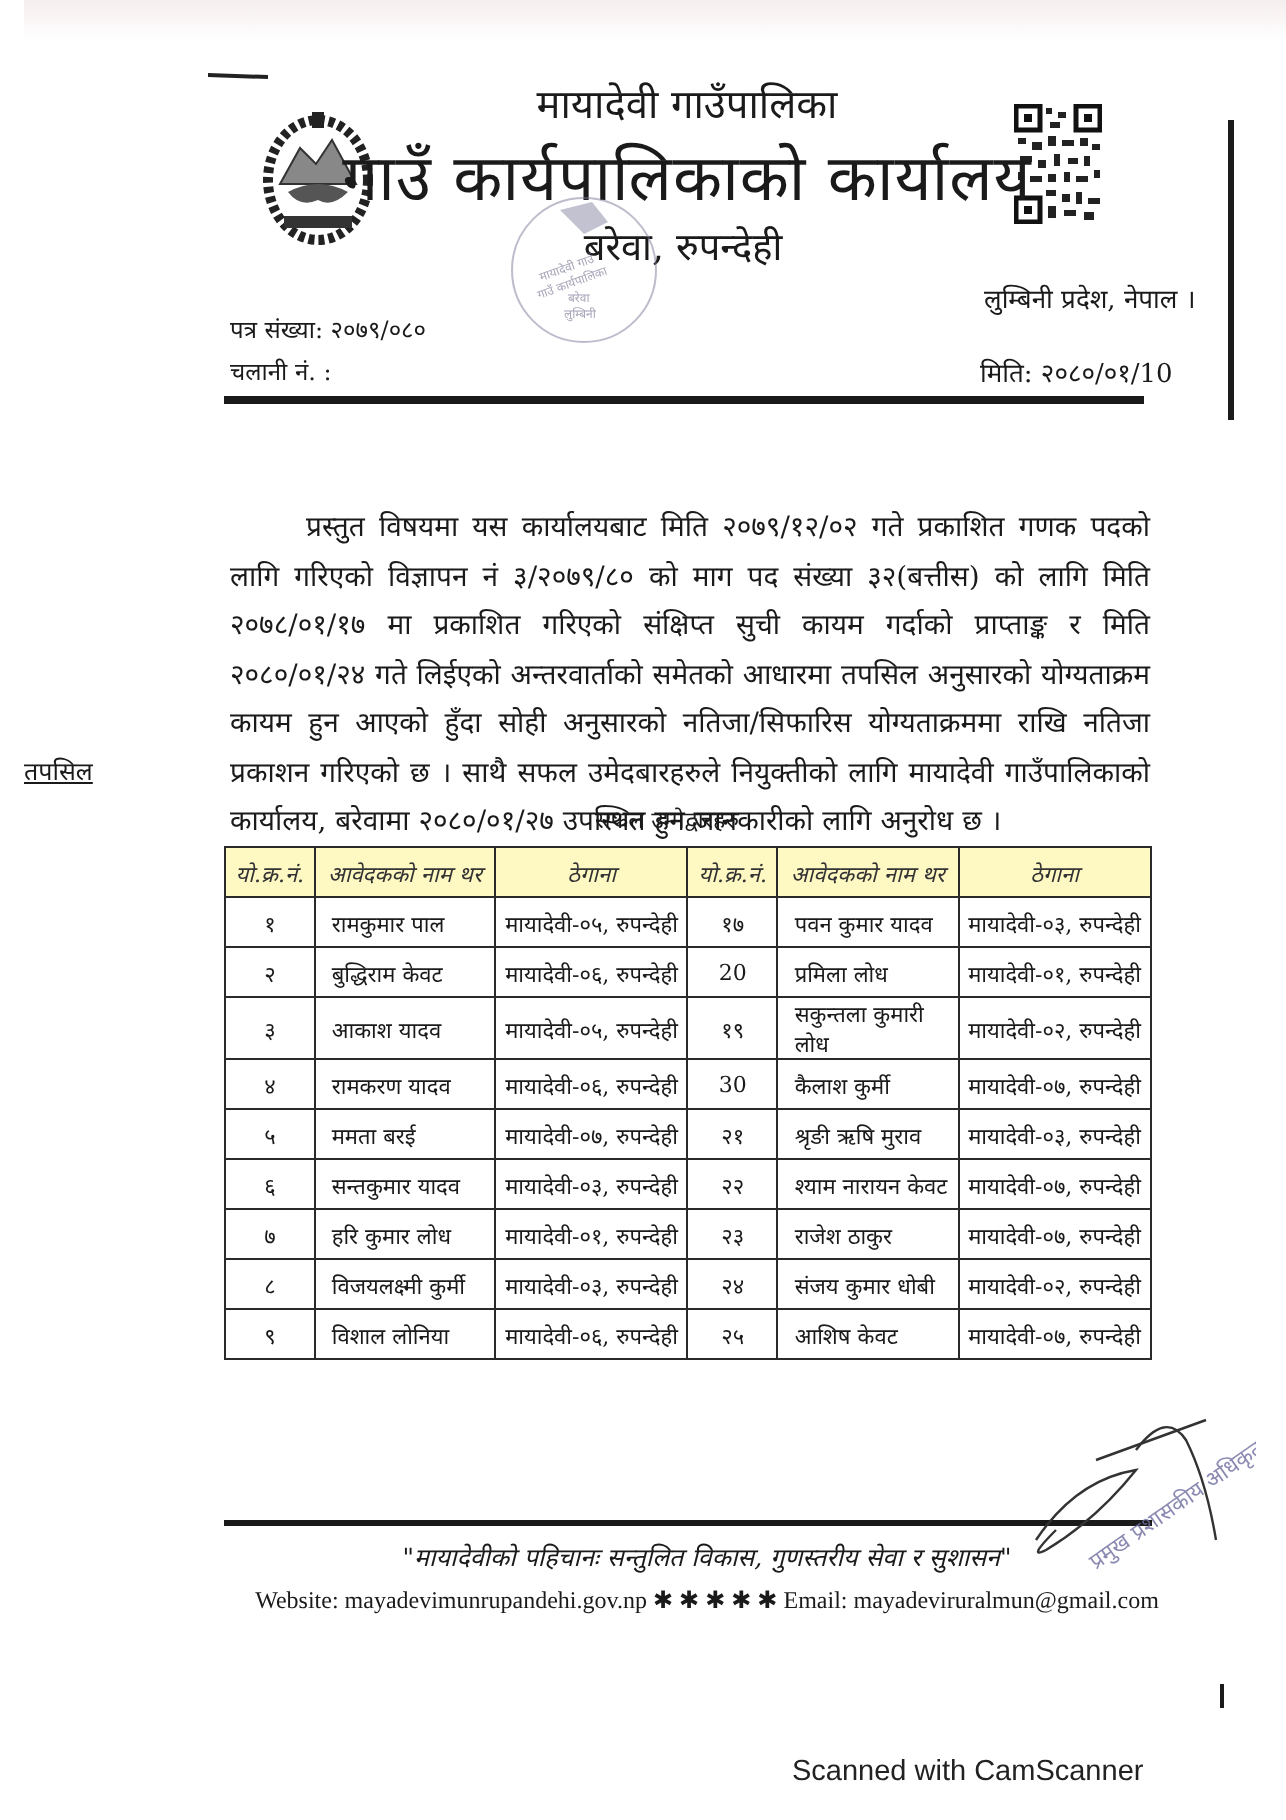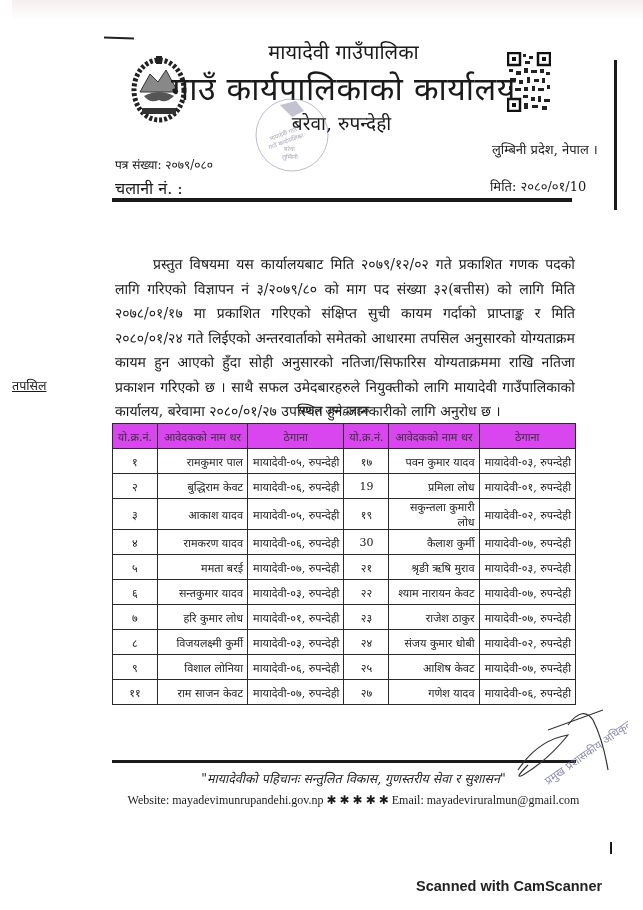--- a/index.html
+++ b/index.html
@@ -19,48 +19,48 @@
   .qr { position:absolute; left:495px; top:52px; width:44px; height:60px; }
 
   .hdr { position:absolute; left:0; width:643px; text-align:center; }
   .hdr-1 { top:38px; font-size:20px; padding-left:10px; }
   .hdr-2 { top:66px; font-size:32px; padding-left:10px; letter-spacing:0.5px; }
   .hdr-3 { top:110px; font-size:19px; padding-left:8px; }
   .stamp-circle { position:absolute; left:240px; top:95px; width:80px; height:80px; }
 
   .province { position:absolute; left:480px; top:140px; font-size:13px;text-align:center; }
   .letter-no { position:absolute; left:103px; top:156px; font-size:12px; }
-  .dispatch-no { position:absolute; left:103px; top:177px; font-size:16px; }
+  .dispatch-no { position:absolute; left:103px; top:177px; font-size:12px; }
   .date { position:absolute; left:478px; top:177px; font-size:13px; }
   .top-rule { position:absolute; left:100px; top:198px; width:460px; height:4px; background:#1a1a1a; }
 
   .subject { position:absolute; left:0; width:643px; top:212px; text-align:center; font-size:13px; }
   .subject span { text-decoration:underline; }
 
   .body-text { position:absolute; left:103px; top:238px; width:460px;
     font-size:14px; line-height:24.5px; text-align:justify; text-indent:38px; }
 
   .tapsil { position:absolute; left:0; width:643px; top:377px; font-size:12.5px; }
   .tapsil span { text-decoration:underline; }
   .successful { position:absolute; left:0; width:643px; top:402px; text-align:center; font-size:11.5px; }
 
   table.results { position:absolute; left:100px; top:423px; width:464px; border-collapse:collapse;
     font-size:11px; }
   table.results th, table.results td { border:1.3px solid #2a2a2a; height:24px; padding:0 4px; }
-  table.results th { background:#d946ef; font-weight:normal; color:#333; height:24px; }
+  table.results th { background:#fef9c3; font-weight:normal; color:#333; height:24px;font-style:italic; }
   table.results td.sn { text-align:center; width:34px; }
-  table.results td.nm { text-align:right; width:74px; padding-left:8px; }
-  table.results td.ad { text-align:right; width:84px; }
+  table.results td.nm { text-align:left; width:74px; padding-left:8px; }
+  table.results td.ad { text-align:center; width:84px; }
 
   .bottom-rule { position:absolute; left:100px; top:760px; width:464px; height:3px; background:#1a1a1a; }
   .slogan { position:absolute; left:0; width:643px; top:770px; text-align:center; font-size:12.5px; font-style:italic; padding-left:20px; }
   .contact { position:absolute; left:0; width:643px; top:793px; text-align:center; font-size:12px; font-family:"Liberation Serif", serif; padding-left:20px; }
 
   .signature { position:absolute; left:496px; top:700px; width:120px; height:90px; }
-  .footer-scan { position:absolute; left:404px; top:878px; font-family:"Liberation Sans", sans-serif; font-size:14.5px; color:#222;font-weight:bold; }
+  .footer-scan { position:absolute; left:384px; top:878px; font-family:"Liberation Sans", sans-serif; font-size:14.5px; color:#222; }
 </style>
 </head>
 <body>
 
 <div class="page-wrap">
   <div class="scan-edge"></div>
   <div class="pen-mark"></div>
   <div class="right-edge"></div>
   <div class="right-edge2"></div>
 
@@ -155,21 +155,21 @@
           <td class="nm">रामकुमार पाल</td>
           <td class="ad">मायादेवी-०५, रुपन्देही</td>
           <td class="sn">१७</td>
           <td class="nm">पवन कुमार यादव</td>
           <td class="ad">मायादेवी-०३, रुपन्देही</td>
         </tr>
         <tr>
           <td class="sn">२</td>
           <td class="nm">बुद्धिराम केवट</td>
           <td class="ad">मायादेवी-०६, रुपन्देही</td>
-          <td class="sn">19</td>
+          <td class="sn">20</td>
           <td class="nm">प्रमिला लोध</td>
           <td class="ad">मायादेवी-०१, रुपन्देही</td>
         </tr>
         <tr>
           <td class="sn">३</td>
           <td class="nm">आकाश यादव</td>
           <td class="ad">मायादेवी-०५, रुपन्देही</td>
           <td class="sn">१९</td>
           <td class="nm">सकुन्तला कुमारी लोध</td>
           <td class="ad">मायादेवी-०२, रुपन्देही</td>
@@ -215,28 +215,20 @@
           <td class="ad">मायादेवी-०२, रुपन्देही</td>
         </tr>
         <tr>
           <td class="sn">९</td>
           <td class="nm">विशाल लोनिया</td>
           <td class="ad">मायादेवी-०६, रुपन्देही</td>
           <td class="sn">२५</td>
           <td class="nm">आशिष केवट</td>
           <td class="ad">मायादेवी-०७, रुपन्देही</td>
         </tr>
-        <tr>
-          <td class="sn">११</td>
-          <td class="nm">राम साजन केवट</td>
-          <td class="ad">मायादेवी-०७, रुपन्देही</td>
-          <td class="sn">२७</td>
-          <td class="nm">गणेश यादव</td>
-          <td class="ad">मायादेवी-०६, रुपन्देही</td>
-        </tr>
       </tbody>
   </table>
 
   <div class="bottom-rule"></div>
   <div class="slogan">"मायादेवीको पहिचानः सन्तुलित विकास, गुणस्तरीय सेवा र सुशासन"</div>
   <div class="contact">Website: mayadevimunrupandehi.gov.np ✱ ✱ ✱ ✱ ✱ Email: mayadeviruralmun@gmail.com</div>
 
   <svg class="signature" viewBox="0 0 120 90">
     <path d="M10 70 Q30 40 60 35 Q40 60 15 75 Q5 80 20 65" fill="none" stroke="#333" stroke-width="1.2"></path>
     <path d="M40 30 L95 10" stroke="#333" stroke-width="1.2"></path>

